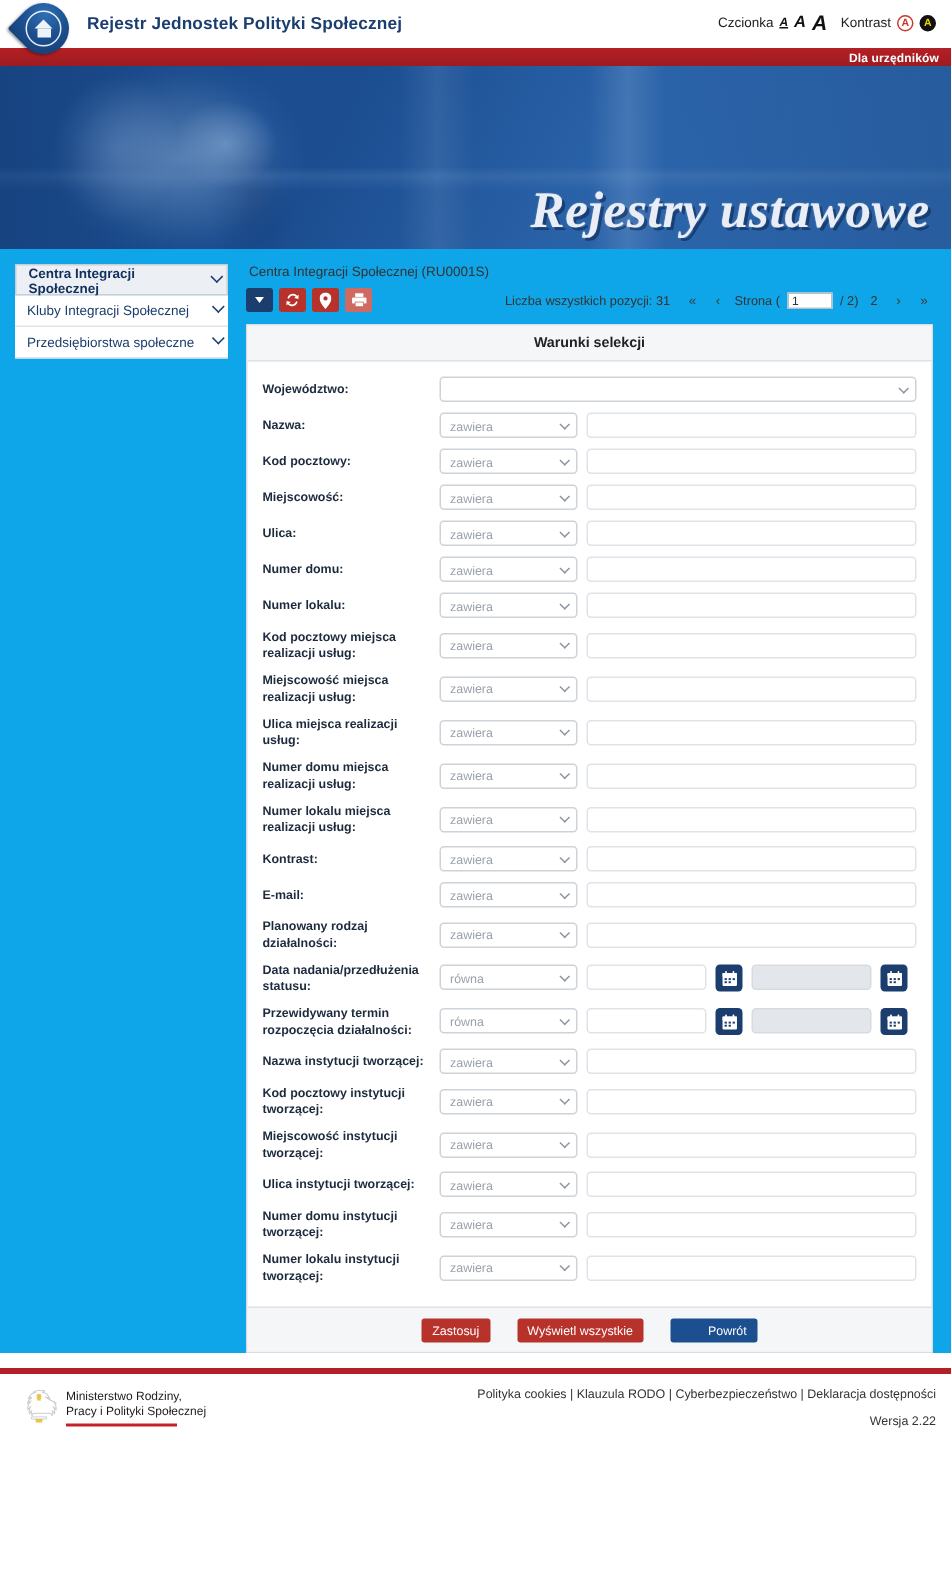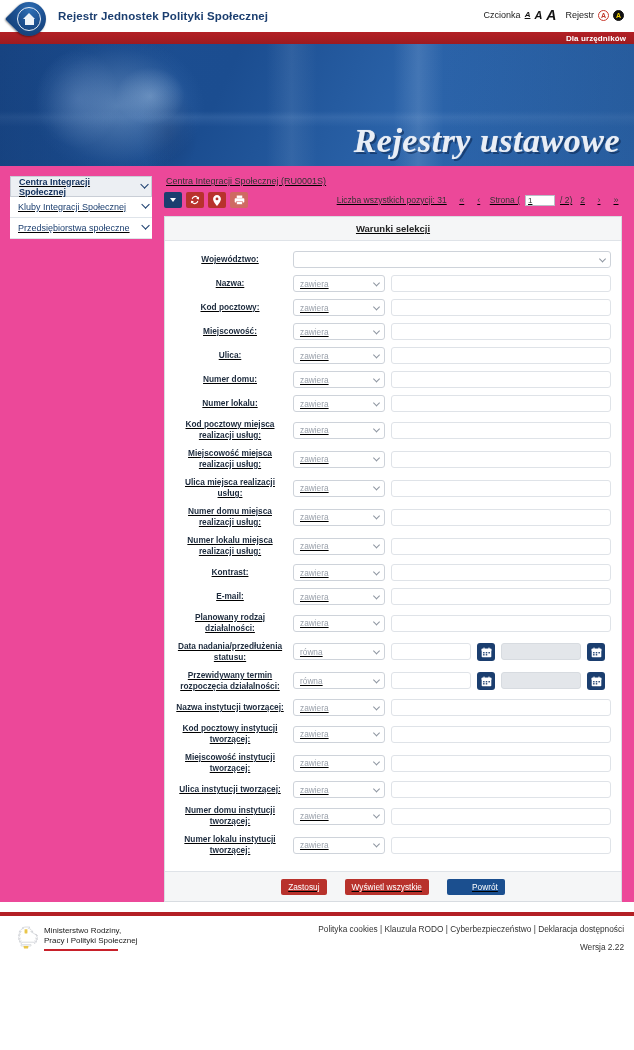--- a/index.html
+++ b/index.html
@@ -99,21 +99,21 @@
   .hero-title{
     position:absolute; right:14px; bottom:6px;
     font-family: "Liberation Serif", serif;
     font-style:italic; font-weight:bold; font-size:34px;
     color:#e9eef6;
     text-shadow: 2px 2px 0 rgba(10,35,75,.55), 0 0 1px rgba(255,255,255,.5);
     letter-spacing:.5px; white-space:nowrap;
   }
 
   
-  .body-wrap{ position:relative; display:flex; background:#ec4899; padding:0;text-decoration:underline; }
+  .body-wrap{ position:relative; display:flex; background:#0ea5e9; padding:0; }
   .sidebar{ width:160px; flex:0 0 160px; padding:10px 8px 0 10px; }
   .nav-item{
     position:relative; height:21px; display:flex; align-items:center;
     font-size:9px; color:#1b3e6f; padding:0 18px 0 8px;
     border-bottom:1px solid #dfe4ea; cursor:pointer; background:#fff;
   }
   .nav-item.active{
     background:#eceff3; border:1px solid #c9ced6; font-weight:bold; color:#12305c;
   }
   .nav-caret{
@@ -153,21 +153,21 @@
   .panel{ border:1px solid #d8dce1; background:#fff; }
   .panel-head{
     background:#f5f6f7; border-bottom:1px solid #dfe3e8; height:24px;
     display:flex; align-items:center; justify-content:center;
     font-size:9.5px; font-weight:bold; color:#222;
   }
   .panel-body{ padding:10px 10px 8px 10px; }
 
   .frow{ display:flex; align-items:center; margin-bottom:7px; gap:6px; }
   .flabel{
-    width:112px; flex:0 0 112px; text-align:center; font-size:8.3px; font-weight:bold;
+    width:112px; flex:0 0 112px; text-align:left; font-size:8.3px; font-weight:bold;
     color:#1d2b3d; line-height:11px; padding-right:2px;
   }
   .ctrls{ flex:1; display:flex; align-items:flex-start; gap:6px; min-width:0; }
 
   .sel{
     position:relative; height:17px; border:1px solid #ced3da; border-radius:3px; background:#fff;
     display:flex; align-items:center; padding:0 14px 0 6px; font-size:8.3px; color:#9aa1ab;
     cursor:pointer; flex:0 0 92px;
   }
   .sel.wide{ flex:1 1 auto; width:auto; }
@@ -225,21 +225,21 @@
           </div>
       </div>
     </div>
     <div class="site-title">Rejestr Jednostek Polityki Społecznej</div>
 
     <div class="header-tools">
       <span class="lbl">Czcionka</span>
       <span class="fsz s1">A</span>
       <span class="fsz s2">A</span>
       <span class="fsz s3">A</span>
-      <span class="lbl" style="margin-left:5px">Rejestr</span>
+      <span class="lbl" style="margin-left:5px">Kontrast</span>
       <span class="krc white">A</span>
       <span class="krc black">A</span>
     </div>
   </div>
 
   <div class="redbar">
     <span>Dla urzędników</span>
   </div>
 
   <div class="hero">

